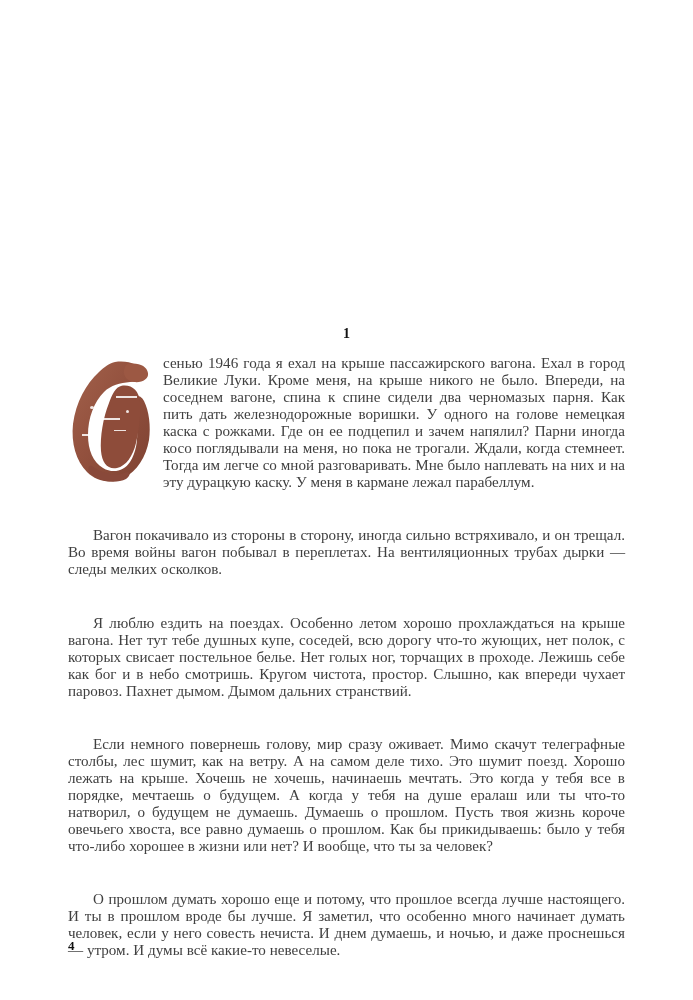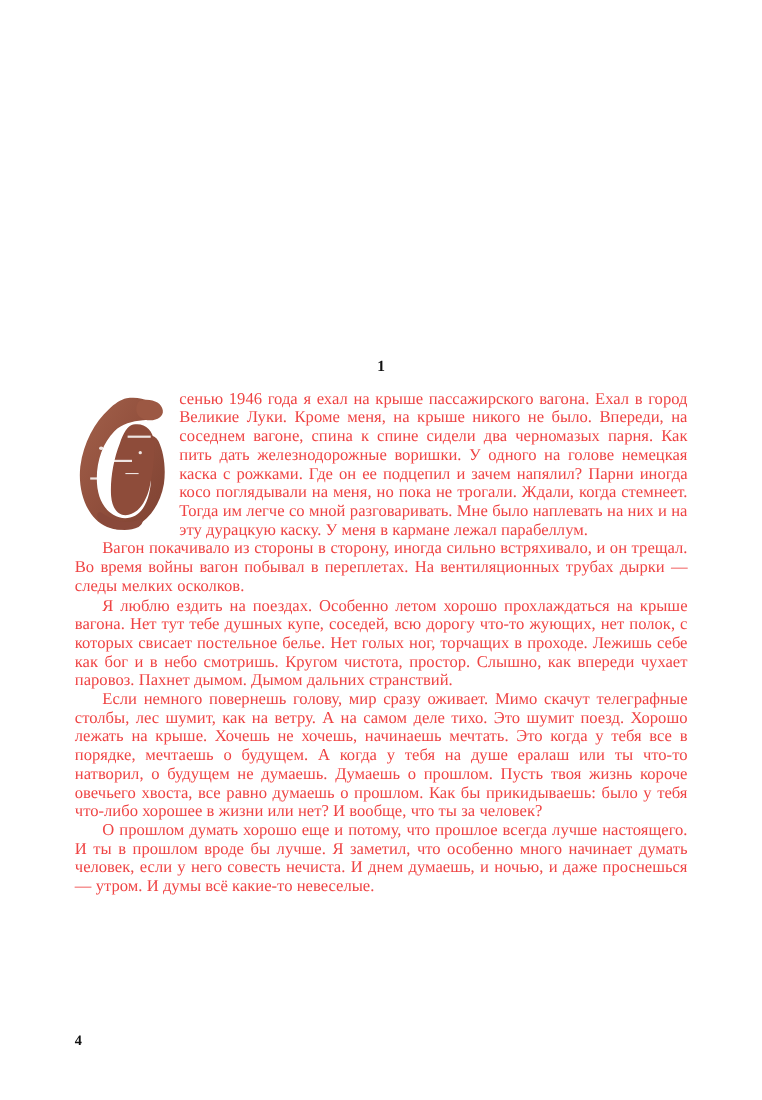--- a/index.html
+++ b/index.html
@@ -46,28 +46,29 @@
     width: 557px;
   }
 
   .para {
     margin: 0;
     font-family: "Liberation Serif", "DejaVu Serif", serif;
     font-size: 15.1px;
     line-height: 17.05px;
     text-align: justify;
     text-justify: inter-word;
-    color: #ef4444;
+    color: #404040;
     -webkit-hyphens: none;
     hyphens: none;
     word-spacing: 0.1px;
   }
 
   .para + .para {
     text-indent: 25px;
+    margin-top: 36px;
   }
 
   
   .para-first {
     text-indent: 0;
   }
 
   
   .dropcap {
     float: left;

